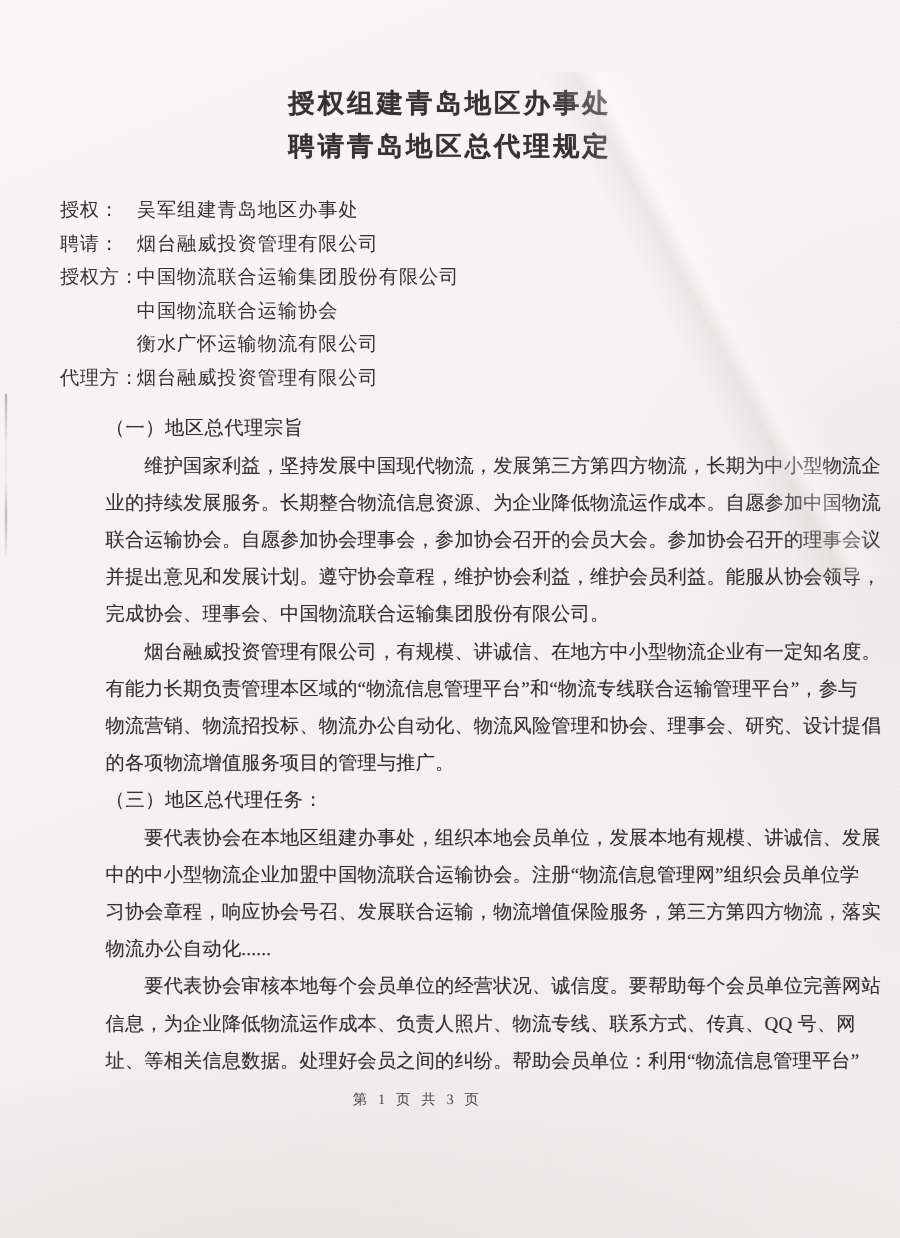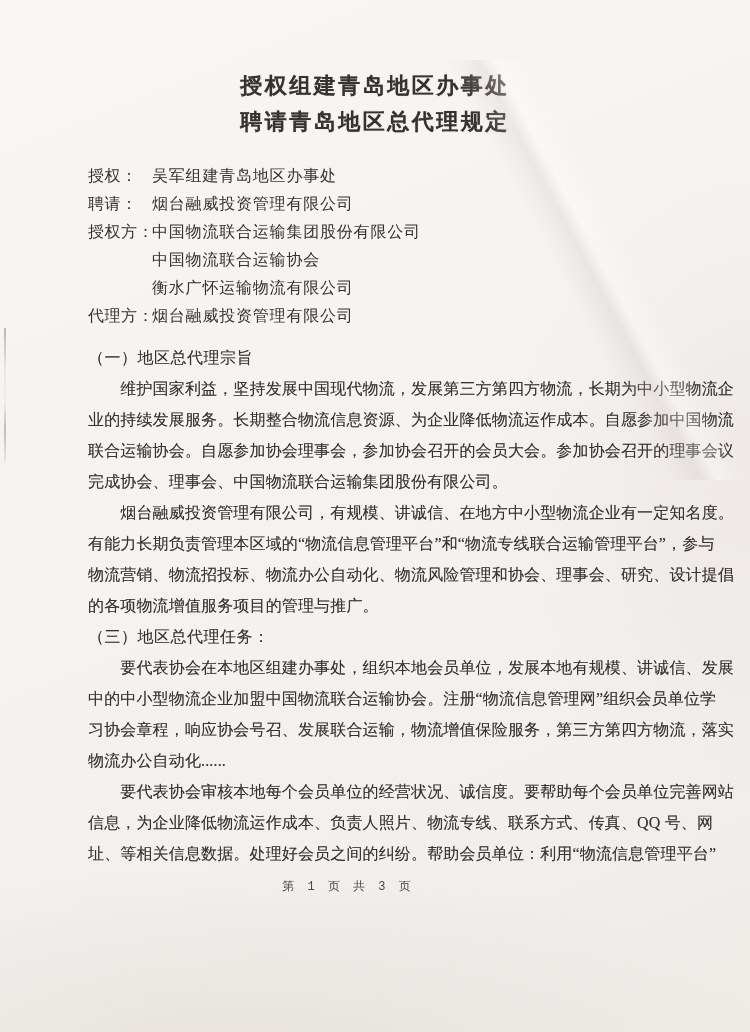--- a/index.html
+++ b/index.html
@@ -44,21 +44,21 @@
     text-align: center;
   }
   .title-line {
     font-size: 22px;
     font-weight: bold;
     line-height: 36px;
     letter-spacing: 2.5px;
     text-shadow: 0 0 0.7px rgba(54,50,47,0.55);
   }
   .parties {
-    margin: 22px 0 0 88px;
+    margin: 22px 0 0 50px;
   }
   .party-row {
     font-size: 16px;
     line-height: 28px;
     white-space: nowrap;
   }
   .party-label {
     display: inline-block;
     width: 64px;
     letter-spacing: 0.5px;
@@ -84,21 +84,20 @@
     margin-top: 7px;
     width: 614px;
     margin-left: 88px;
     text-align: center;
     transform: translateX(-47px);
   }
   .page-number {
     font-size: 12px;
     letter-spacing: 3px;
     color: #4a4642;
-    font-family: Liberation Mono, monospace;
   }
 </style>
 </head>
 <body>
 
 <div class="page">
 
   <div class="edge-artifact"></div>
 
   <div class="title-block">
@@ -126,20 +125,21 @@
       <span class="party-label">代理方：</span><span class="party-value">烟台融威投资管理有限公司</span>
     </div>
   </div>
 
   <div class="doc-body">
 
     <div class="body-line section-heading">（一）地区总代理宗旨</div>
     <div class="body-line">　　维护国家利益，坚持发展中国现代物流，发展第三方第四方物流，长期为中小型物流企</div>
     <div class="body-line">业的持续发展服务。长期整合物流信息资源、为企业降低物流运作成本。自愿参加中国物流</div>
     <div class="body-line">联合运输协会。自愿参加协会理事会，参加协会召开的会员大会。参加协会召开的理事会议</div>
+    <div class="body-line">并提出意见和发展计划。遵守协会章程，维护协会利益，维护会员利益。能服从协会领导，</div>
     <div class="body-line">完成协会、理事会、中国物流联合运输集团股份有限公司。</div>
 
     <div class="body-line">　　烟台融威投资管理有限公司，有规模、讲诚信、在地方中小型物流企业有一定知名度。</div>
     <div class="body-line">有能力长期负责管理本区域的“物流信息管理平台”和“物流专线联合运输管理平台”，参与</div>
     <div class="body-line">物流营销、物流招投标、物流办公自动化、物流风险管理和协会、理事会、研究、设计提倡</div>
     <div class="body-line">的各项物流增值服务项目的管理与推广。</div>
 
     <div class="body-line section-heading">（三）地区总代理任务：</div>
     <div class="body-line">　　要代表协会在本地区组建办事处，组织本地会员单位，发展本地有规模、讲诚信、发展</div>
     <div class="body-line">中的中小型物流企业加盟中国物流联合运输协会。注册“物流信息管理网”组织会员单位学</div>

